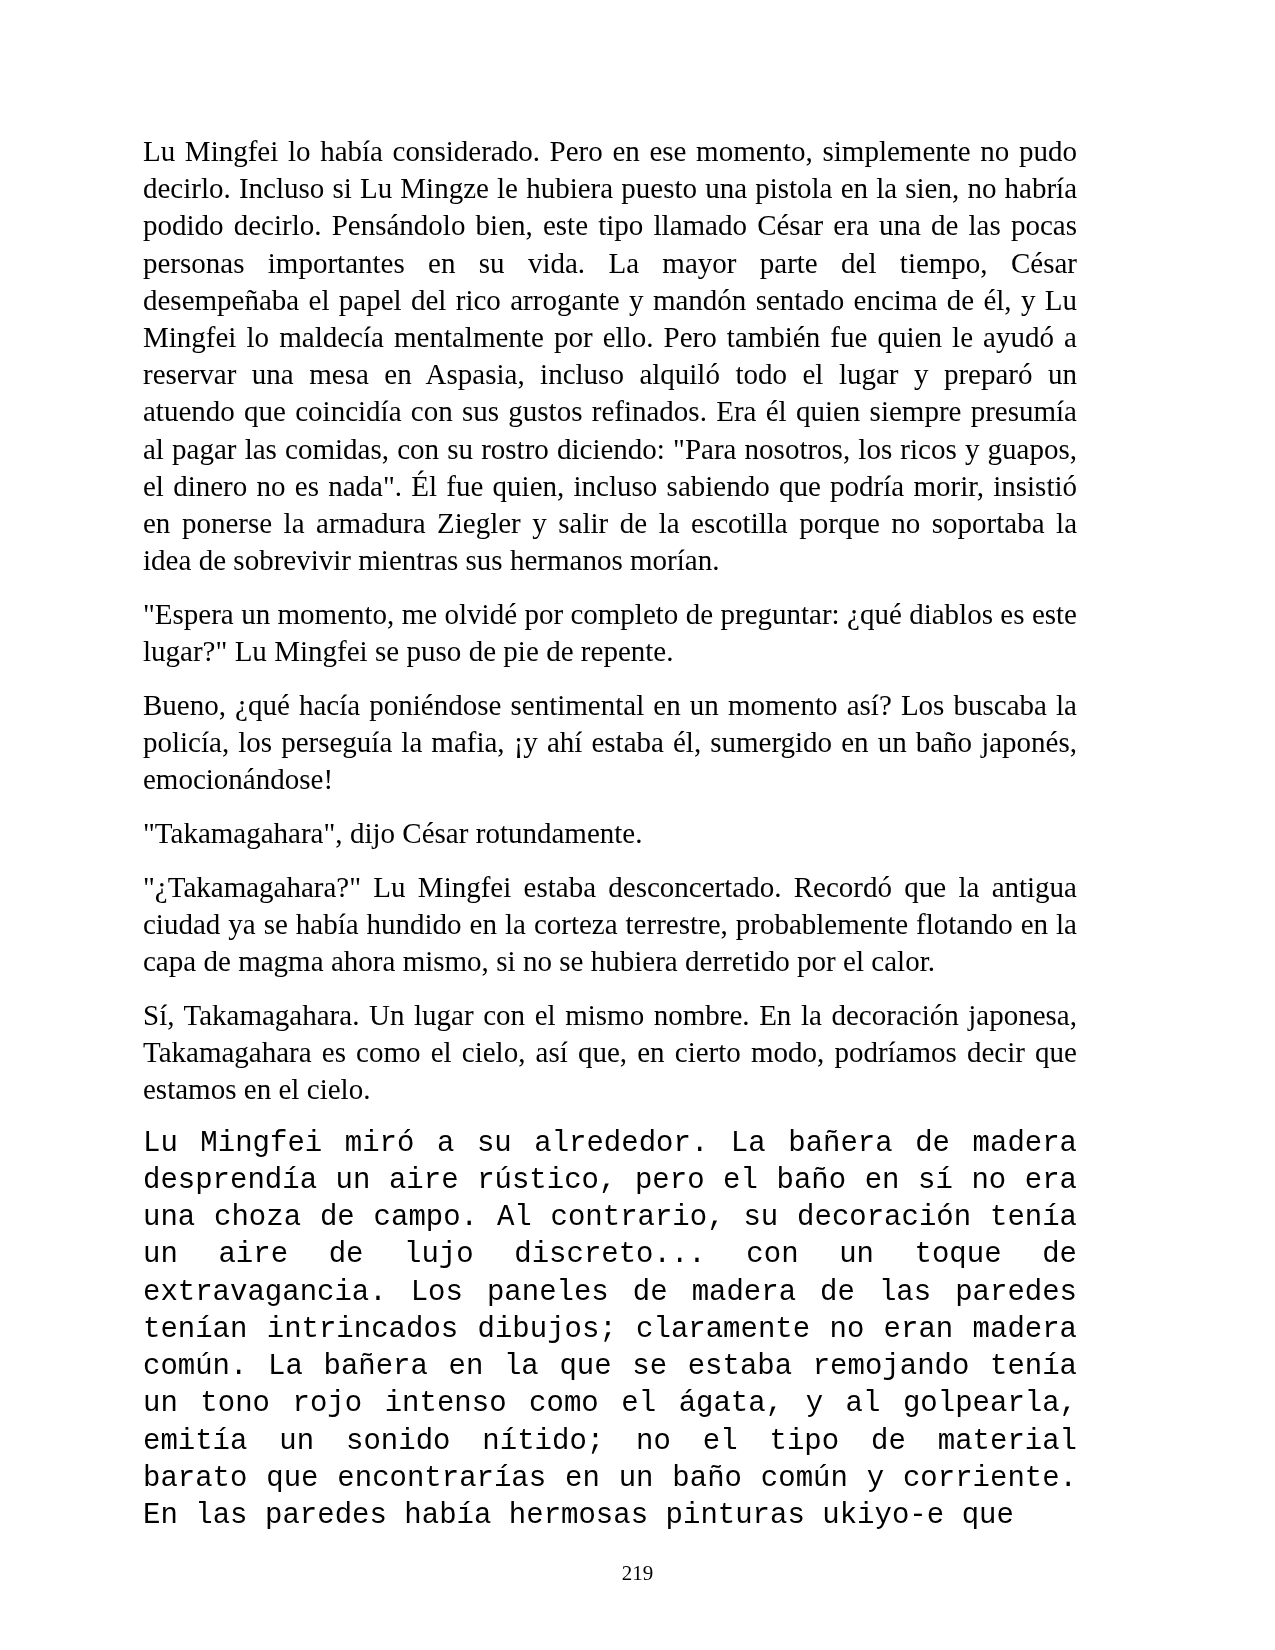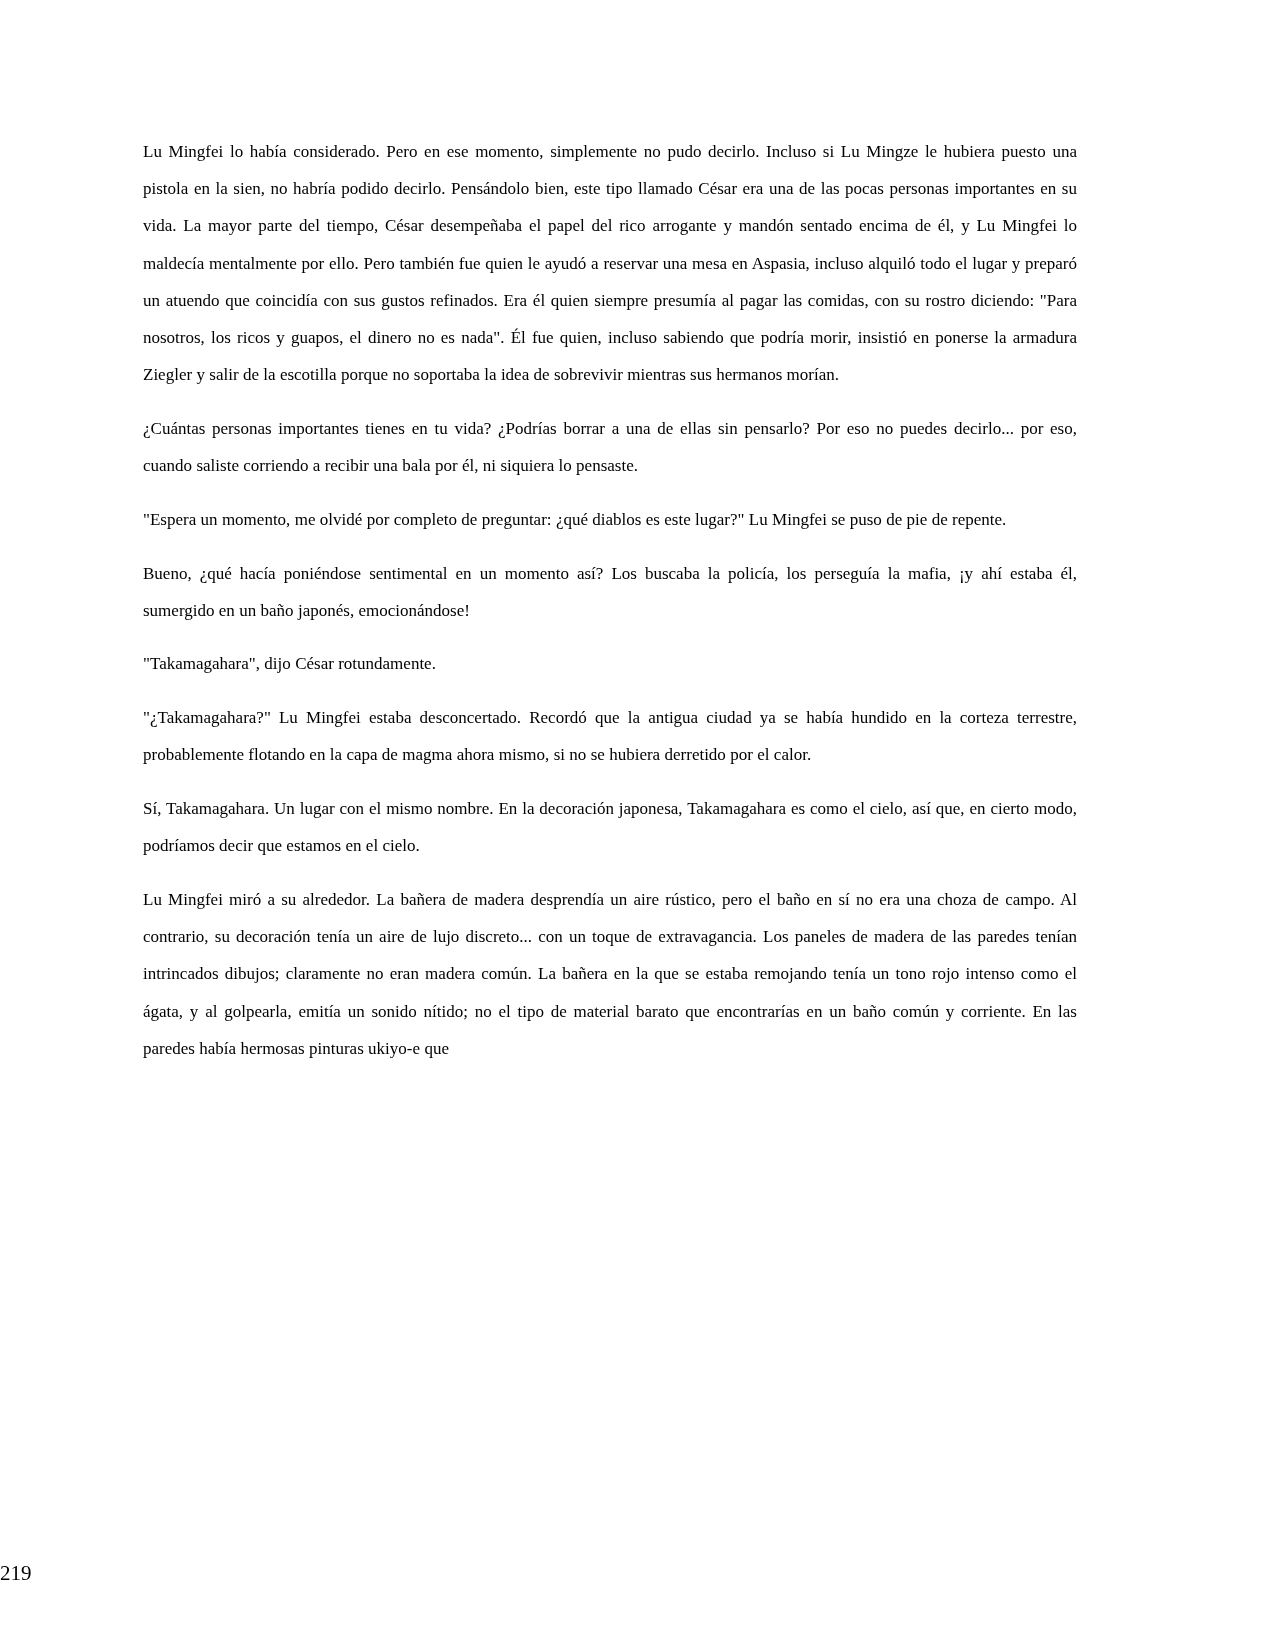--- a/index.html
+++ b/index.html
@@ -19,50 +19,51 @@
     box-sizing: border-box;
     overflow: hidden;
   }
   .text-block {
     position: absolute;
     left: 143px;
     top: 133px;
     width: 934px;
   }
   .para {
-    font-size: 17px;
+    font-size: 29px;
     line-height: 37.2px;
     text-align: justify;
     text-justify: inter-word;
     margin: 0 0 16.5px 0;
     hyphens: none;
     -webkit-hyphens: none;
     word-spacing: 0.1px;
   }
   .para:last-child {
     margin-bottom: 8px;
+    font-family: Liberation Mono, monospace;
   }
   .page-number {
     position: absolute;
     left: 0;
     right: 0;
     top: 1560px;
+    text-align: center;
     font-size: 21px;
     line-height: 26px;
     font-family: "Liberation Serif", "DejaVu Serif", serif;
   }
 </style>
 </head>
 <body>
 
 <div class="page">
 
   <div class="text-block">
     <p class="para">Lu Mingfei lo había considerado. Pero en ese momento, simplemente no pudo decirlo. Incluso si Lu Mingze le hubiera puesto una pistola en la sien, no habría podido decirlo. Pensándolo bien, este tipo llamado César era una de las pocas personas importantes en su vida. La mayor parte del tiempo, César desempeñaba el papel del rico arrogante y mandón sentado encima de él, y Lu Mingfei lo maldecía mentalmente por ello. Pero también fue quien le ayudó a reservar una mesa en Aspasia, incluso alquiló todo el lugar y preparó un atuendo que coincidía con sus gustos refinados. Era él quien siempre presumía al pagar las comidas, con su rostro diciendo: "Para nosotros, los ricos y guapos, el dinero no es nada". Él fue quien, incluso sabiendo que podría morir, insistió en ponerse la armadura Ziegler y salir de la escotilla porque no soportaba la idea de sobrevivir mientras sus hermanos morían.</p>
-    <p class="para">¿Cuántas personas importantes tienes en tu vida? ¿Podrías borrar a una de ellas sin pensarlo? Por eso no puedes decirlo... por eso, cuando saliste corriendo a recibir una bala por él, ni siquiera lo pensaste.</p>
     <p class="para">"Espera un momento, me olvidé por completo de preguntar: ¿qué diablos es este lugar?" Lu Mingfei se puso de pie de repente.</p>
     <p class="para">Bueno, ¿qué hacía poniéndose sentimental en un momento así? Los buscaba la policía, los perseguía la mafia, ¡y ahí estaba él, sumergido en un baño japonés, emocionándose!</p>
     <p class="para">"Takamagahara", dijo César rotundamente.</p>
     <p class="para">"¿Takamagahara?" Lu Mingfei estaba desconcertado. Recordó que la antigua ciudad ya se había hundido en la corteza terrestre, probablemente flotando en la capa de magma ahora mismo, si no se hubiera derretido por el calor.</p>
     <p class="para">Sí, Takamagahara. Un lugar con el mismo nombre. En la decoración japonesa, Takamagahara es como el cielo, así que, en cierto modo, podríamos decir que estamos en el cielo.</p>
     <p class="para">Lu Mingfei miró a su alrededor. La bañera de madera desprendía un aire rústico, pero el baño en sí no era una choza de campo. Al contrario, su decoración tenía un aire de lujo discreto... con un toque de extravagancia. Los paneles de madera de las paredes tenían intrincados dibujos; claramente no eran madera común. La bañera en la que se estaba remojando tenía un tono rojo intenso como el ágata, y al golpearla, emitía un sonido nítido; no el tipo de material barato que encontrarías en un baño común y corriente. En las paredes había hermosas pinturas ukiyo-e que</p>
   </div>
 
   <div class="page-number">219</div>
 

